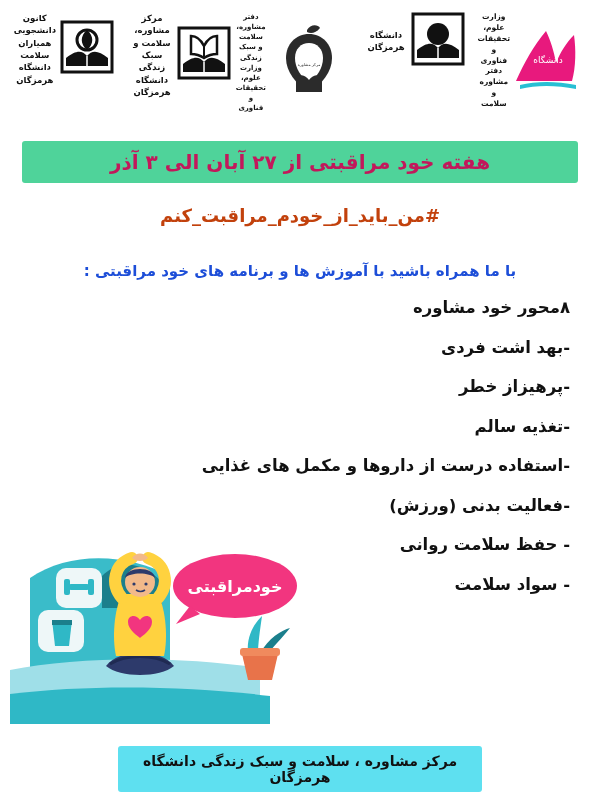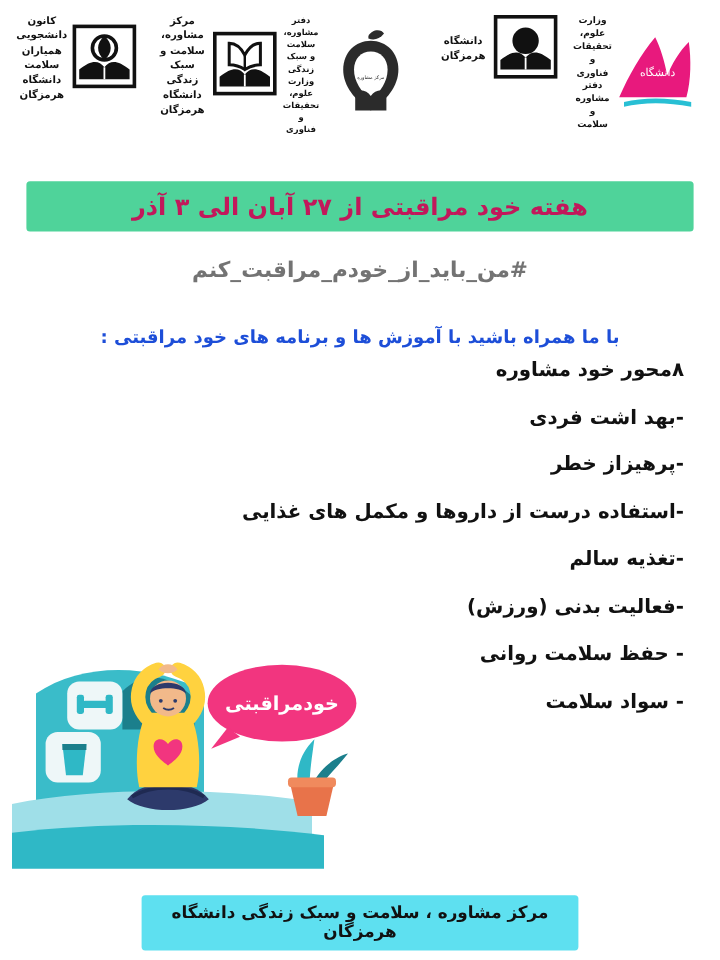--- a/index.html
+++ b/index.html
@@ -42,38 +42,38 @@
   .logo-mark {
     width: 62px;
     height: 62px;
     display: flex;
     align-items: center;
     justify-content: center;
   }
 
   
   .title-bar {
-    margin: 16px 22px 0 22px;
+    margin: 6px 22px 0 22px;
     background: #4fd39a;
     border-radius: 3px;
     text-align: center;
     padding: 9px 6px;
     box-sizing: border-box;
   }
   .title-bar .t {
     color: #c2185b;
     font-size: 20px;
     font-weight: bold;
     letter-spacing: 0px;
   }
 
   
   .hashtag {
     text-align: center;
-    color: #737373;
+    color: #c2410c;
     font-size: 18px;
     font-weight: bold;
     margin-top: 22px;
     direction: rtl;
   }
 
   
   .subline {
     text-align: center;
     color: #1d4ed8;
@@ -210,22 +210,22 @@
 </div>
 
 <div class="hashtag">#من_باید_از_خودم_مراقبت_کنم</div>
 
 <div class="subline">با ما همراه باشید با آموزش ها و برنامه های خود مراقبتی :</div>
 
 <div class="axis-list">
   <div class="axis-item head">۸محور خود مشاوره</div>
   <div class="axis-item">-بهد اشت فردی</div>
   <div class="axis-item">-پرهیزاز خطر</div>
+  <div class="axis-item">-تغذیه سالم</div>
   <div class="axis-item">-استفاده درست از داروها و مکمل های غذایی</div>
-  <div class="axis-item">-تغذیه سالم</div>
   <div class="axis-item">-فعالیت بدنی (ورزش)</div>
   <div class="axis-item">- حفظ سلامت روانی</div>
   <div class="axis-item">- سواد سلامت</div>
 </div>
 
 <div class="illus">
   <svg width="320" height="280" viewBox="0 0 320 280">
 
     <path d="M20 120 C60 92, 120 96, 160 118 L160 210 L20 210 Z" fill="#2fb8c6" opacity="0.95"></path>
 

